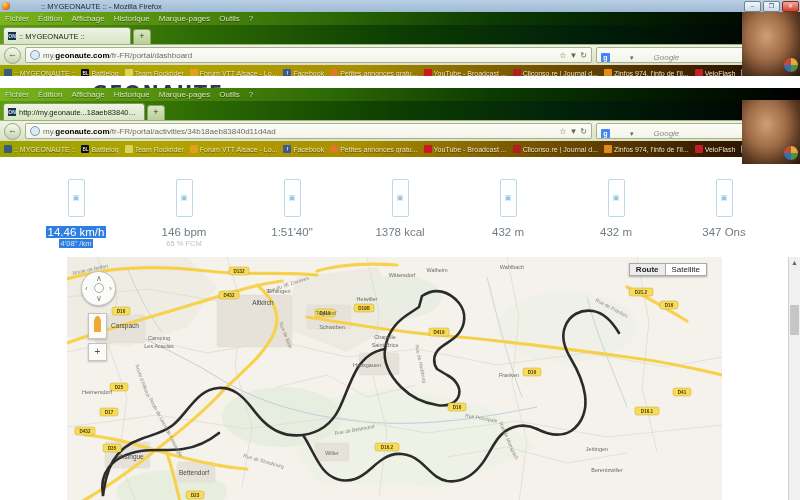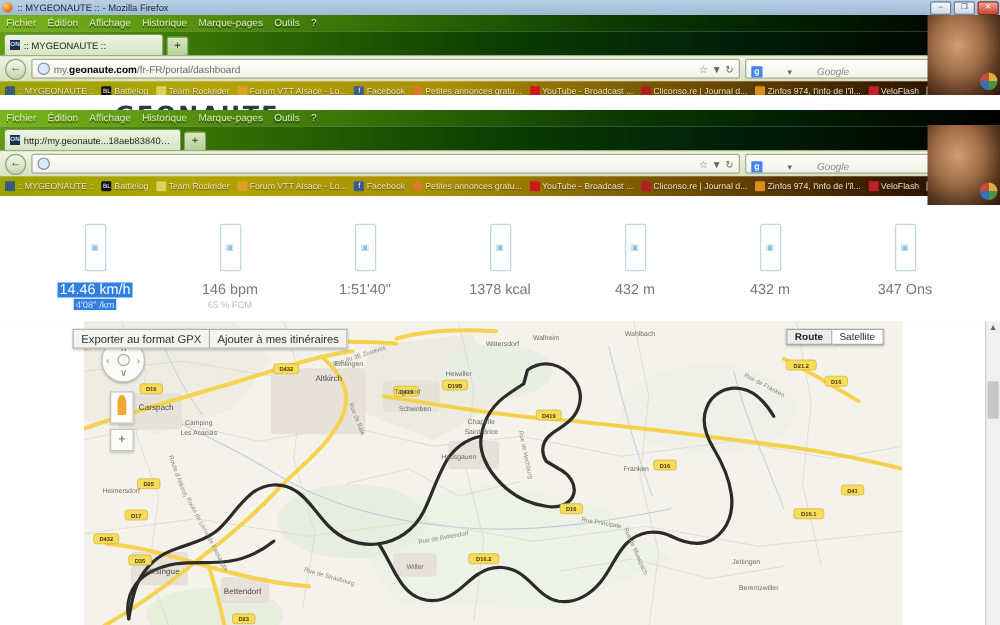--- a/index.html
+++ b/index.html
@@ -12,20 +12,21 @@
   .win{position:absolute;left:0;width:800px;overflow:hidden;}
 
   
   .titlebar{
     height:12px;
     background:linear-gradient(to bottom,#b9cfe4,#9fbad4);
     display:flex;align-items:center;
     font-size:8px;color:#1a2733;
     padding:0 2px;
     position:relative;
+    gap:27px;
   }
   .ffball{
     width:8px;height:8px;border-radius:50%;
     background:radial-gradient(circle at 35% 30%,#ffd36b 0%,#ef7f1a 55%,#b4400a 100%);
     margin-right:4px;flex:0 0 auto;
   }
   .titletext{white-space:nowrap;overflow:hidden;text-overflow:ellipsis;font-size:7.5px;}
   .winbtns{position:absolute;right:1px;top:1px;display:flex;gap:2px;}
   .winbtn{
     width:15px;height:9px;border:1px solid #6f8296;border-radius:2px;
@@ -336,20 +337,21 @@
       <span class="favicon">ON</span>
       <span class="tablabel">http://my.geonaute...18aeb83840d11d4ad</span>
     </div>
     <div class="newtab">+</div>
   </div>
 
   <div class="navbar">
     <span class="navback">←</span>
     <span class="urlbox">
       <span class="globe"></span>
+      <span class="urltext"><span>my.</span><b>geonaute.com</b><span>/fr-FR/portal/activities/34b18aeb83840d11d4ad</span></span>
       <span class="urlicons">
         <span>☆</span>
         <span>▼</span>
         <span>↻</span>
       </span>
     </span>
     <span class="searchbox">
       <span class="gicon">g</span>
       <span style="font-size:7px;color:#666;">▾</span>
       <span class="searchtext">Google</span>
@@ -694,24 +696,20 @@
 
         <div class="maptype">
           <span class="mtbtn active">Route</span>
           <span class="mtbtn">Satellite</span>
         </div>
       </div>
 
       <div class="sidewhite"></div>
       <div class="sidewhite right"></div>
 
-      <div class="mapbtns">
-        <span class="mapbtn">Exporter au format GPX</span>
-        <span class="mapbtn">Ajouter à mes itinéraires</span>
-      </div>
 
       <div class="scrollbar">
         <div class="scrollarrow" style="top:1px;">▲</div>
         <div class="scrollthumb"></div>
 
       </div>
     </div>
   </div>
 </div>
 

